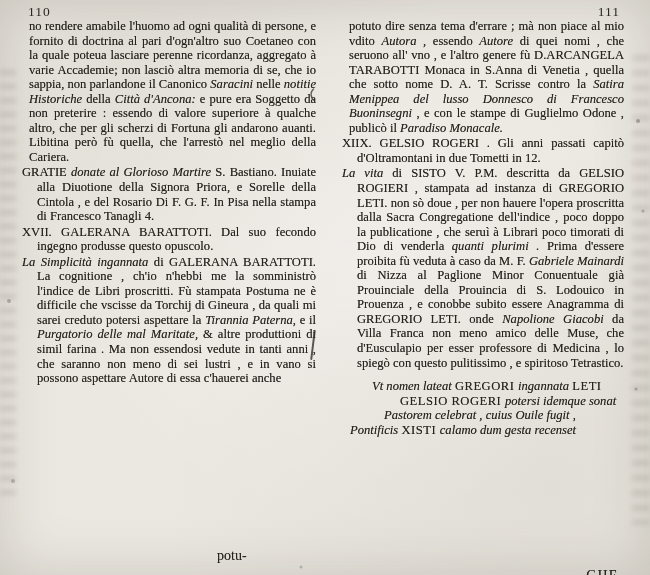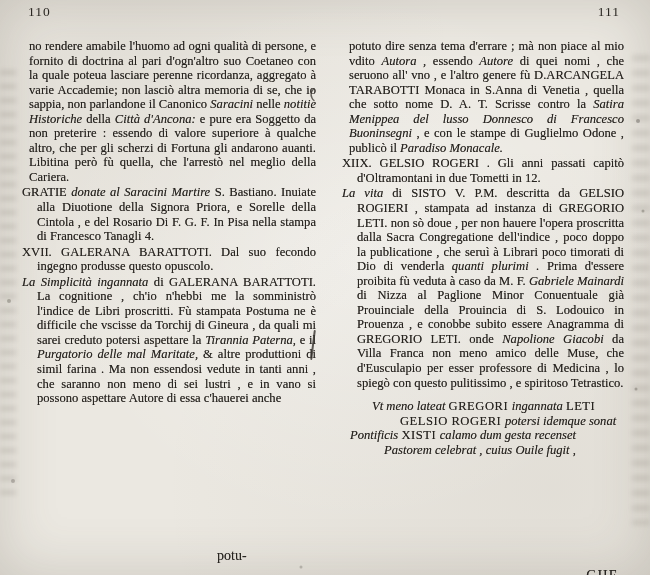--- a/index.html
+++ b/index.html
@@ -13,21 +13,21 @@
       #ebe8e1;
     box-shadow: inset 0 0 55px rgba(90,82,70,0.22);
     overflow:hidden;
     font-family:"Liberation Serif", "DejaVu Serif", serif;
     color:#272420;
   }
   .pagenum { position:absolute; top:4px; font-size:13.5px; letter-spacing:1px; color:#2b2823; }
   .pagenum.left { left:28px;text-align:center; }
   .pagenum.right { right:30px; }
   .columns { position:absolute; top:19px; left:22px; display:flex; gap:26px; }
-  .col { width:294px;margin-top:20px; }
+  .col { width:294px; }
   .col.right { width:282px; }
   p.para {
     margin:0; text-align:justify;
     font-size:12.6px; line-height:14.55px;
     text-shadow: 0 0 0.4px rgba(35,30,25,0.55);
   }
   p.body  { padding-left:7px; }
   p.entry { padding-left:15px; text-indent:-15px; margin-top:1px; }
   p.verse { text-align:left; font-style:italic; padding-left:0; }
   p.verse .ro { font-style:normal; letter-spacing:0.5px; }
@@ -67,32 +67,32 @@
 <body>
 
 <div class="page">
 
   <div class="pagenum left">110</div>
   <div class="pagenum right">111</div>
 
   <div class="columns">
     <div class="col left">
     <p class="para body"><span class="ro">no rendere amabile l'huomo ad ogni qualità di persone, e fornito di doctrina al pari d'ogn'altro suo Coetaneo con la quale poteua lasciare perenne ricordanza, aggregato à varie Accademie; non lasciò altra memoria di se, che io sappia, non parlandone il Canonico </span><span class="it">Saracini</span><span class="ro"> nelle </span><span class="it">notitie Historiche</span><span class="ro"> della </span><span class="it">Città d'Ancona:</span><span class="ro"> e pure era Soggetto da non preterire : essendo di valore superiore à qualche altro, che per gli scherzi di Fortuna gli andarono auanti. Libitina però fù quella, che l'arrestò nel meglio della Cariera.</span></p>
-        <p class="para entry"><span class="ro">GRATIE </span><span class="it">donate al Saracini Martire</span><span class="ro"> S. Bastiano. Inuiate alla Diuotione della Signora Priora, e Sorelle della Cintola , e del Rosario Di F. G. F. In Pisa nella stampa di Francesco Tanagli 4.</span></p>
+        <p class="para entry"><span class="ro">GRATIE </span><span class="it">donate al Glorioso Martire</span><span class="ro"> S. Bastiano. Inuiate alla Diuotione della Signora Priora, e Sorelle della Cintola , e del Rosario Di F. G. F. In Pisa nella stampa di Francesco Tanagli 4.</span></p>
         <p class="para entry"><span class="ro">XVII. GALERANA BARATTOTI. Dal suo fecondo ingegno produsse questo opuscolo.</span></p>
         <p class="para entry"><span class="it">La Simplicità ingannata</span><span class="ro"> di GALERANA BARATTOTI. La cognitione , ch'io n'hebbi me la somministrò l'indice de Libri proscritti. Fù stampata Postuma ne è difficile che vscisse da Torchij di Gineura , da quali mi sarei creduto potersi aspettare la </span><span class="it">Tirannia Paterna,</span><span class="ro"> e il </span><span class="it">Purgatorio delle mal Maritate,</span><span class="ro"> &amp; altre produttioni di simil farina . Ma non essendosi vedute in tanti anni , che saranno non meno di sei lustri , e in vano si possono aspettare Autore di essa c'hauerei anche</span></p>
       </div>
     <div class="col right">
     <p class="para body"><span class="ro">potuto dire senza tema d'errare ; mà non piace al mio vdito </span><span class="it">Autora ,</span><span class="ro"> essendo </span><span class="it">Autore</span><span class="ro"> di quei nomi , che seruono all' vno , e l'altro genere fù D.ARCANGELA TARABOTTI Monaca in S.Anna di Venetia , quella che sotto nome D. A. T. Scrisse contro la </span><span class="it">Satira Menippea del lusso Donnesco di Francesco Buoninsegni</span><span class="ro"> , e con le stampe di Guglielmo Odone , publicò il </span><span class="it">Paradiso Monacale.</span></p>
         <p class="para entry"><span class="ro">XIIX. GELSIO ROGERI . Gli anni passati capitò d'Oltramontani in due Tometti in 12.</span></p>
         <p class="para entry"><span class="it">La vita</span><span class="ro"> di SISTO V. P.M. descritta da GELSIO ROGIERI , stampata ad instanza di GREGORIO LETI. non sò doue , per non hauere l'opera proscritta dalla Sacra Congregatione dell'indice , poco doppo la publicatione , che seruì à Librari poco timorati di Dio di venderla </span><span class="it">quanti plurimi .</span><span class="ro"> Prima d'essere proibita fù veduta à caso da M. F. </span><span class="it">Gabriele Mainardi</span><span class="ro"> di Nizza al Paglione Minor Conuentuale già Prouinciale della Prouincia di S. Lodouico in Prouenza , e conobbe subito essere Anagramma di GREGORIO LETI. onde </span><span class="it">Napolione Giacobi</span><span class="ro"> da Villa Franca non meno amico delle Muse, che d'Eusculapio per esser professore di Medicina , lo spiegò con questo pulitissimo , e spiritoso Tetrastico.</span></p>
-        <p class="para verse v1"><span class="it">Vt meno lateat </span><span class="ro">GREGORI </span><span class="it">ingannata </span><span class="ro">LETI</span></p>
+        <p class="para verse v1"><span class="it">Vt nomen lateat </span><span class="ro">GREGORI </span><span class="it">ingannata </span><span class="ro">LETI</span></p>
         <p class="para verse v2"><span class="ro">GELSIO ROGERI </span><span class="it">potersi idemque sonat</span></p>
+        <p class="para verse v4"><span class="it">Pastorem celebrat , cuius Ouile fugit ,</span></p>
         <p class="para verse v3"><span class="it">Pontificis </span><span class="ro">XISTI </span><span class="it">calamo dum gesta recenset</span></p>
-        <p class="para verse v4"><span class="it">Pastorem celebrat , cuius Ouile fugit ,</span></p>
       </div>
   </div>
 
   <span class="catchword left" style="position:absolute; left:22px; top:548px; width:294px;">potu-</span>
   <span class="catchword right" style="position:absolute; left:342px; top:540px; width:282px;">GIIE-</span>
 
   <svg class="ink-squiggle" viewBox="0 0 8 14" xmlns="http://www.w3.org/2000/svg">
     <path d="M5.5 1 C3 3.5, 2.5 7, 4 10 C4.6 11.3, 5.4 12, 6 12.5" stroke="#34312c" stroke-width="1.4" fill="none" stroke-linecap="round"></path>
   </svg>
   <div class="ink-stroke"></div>

